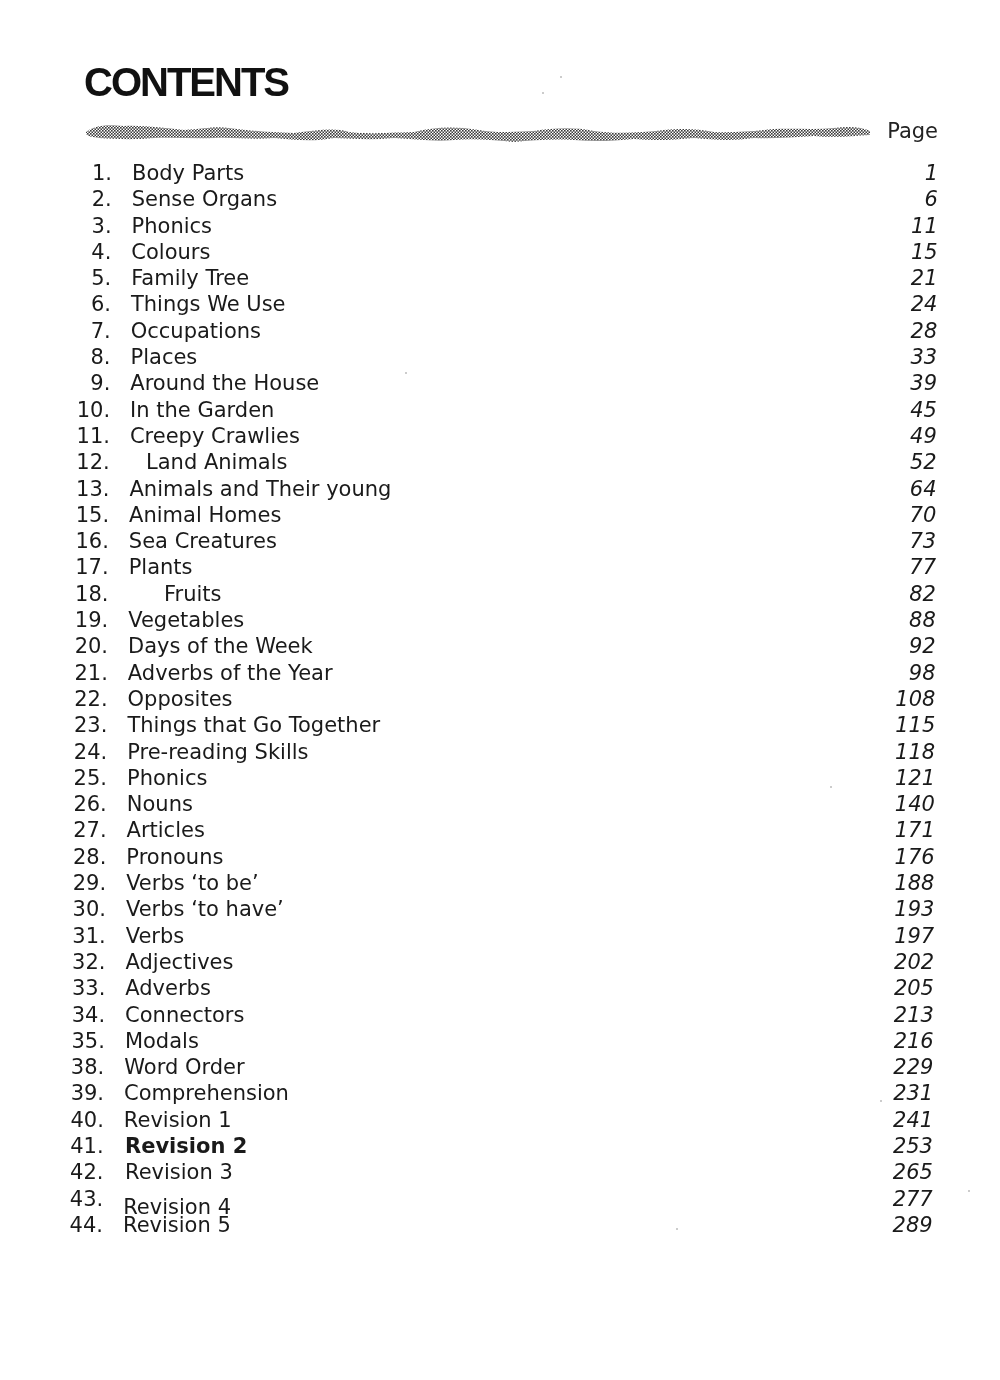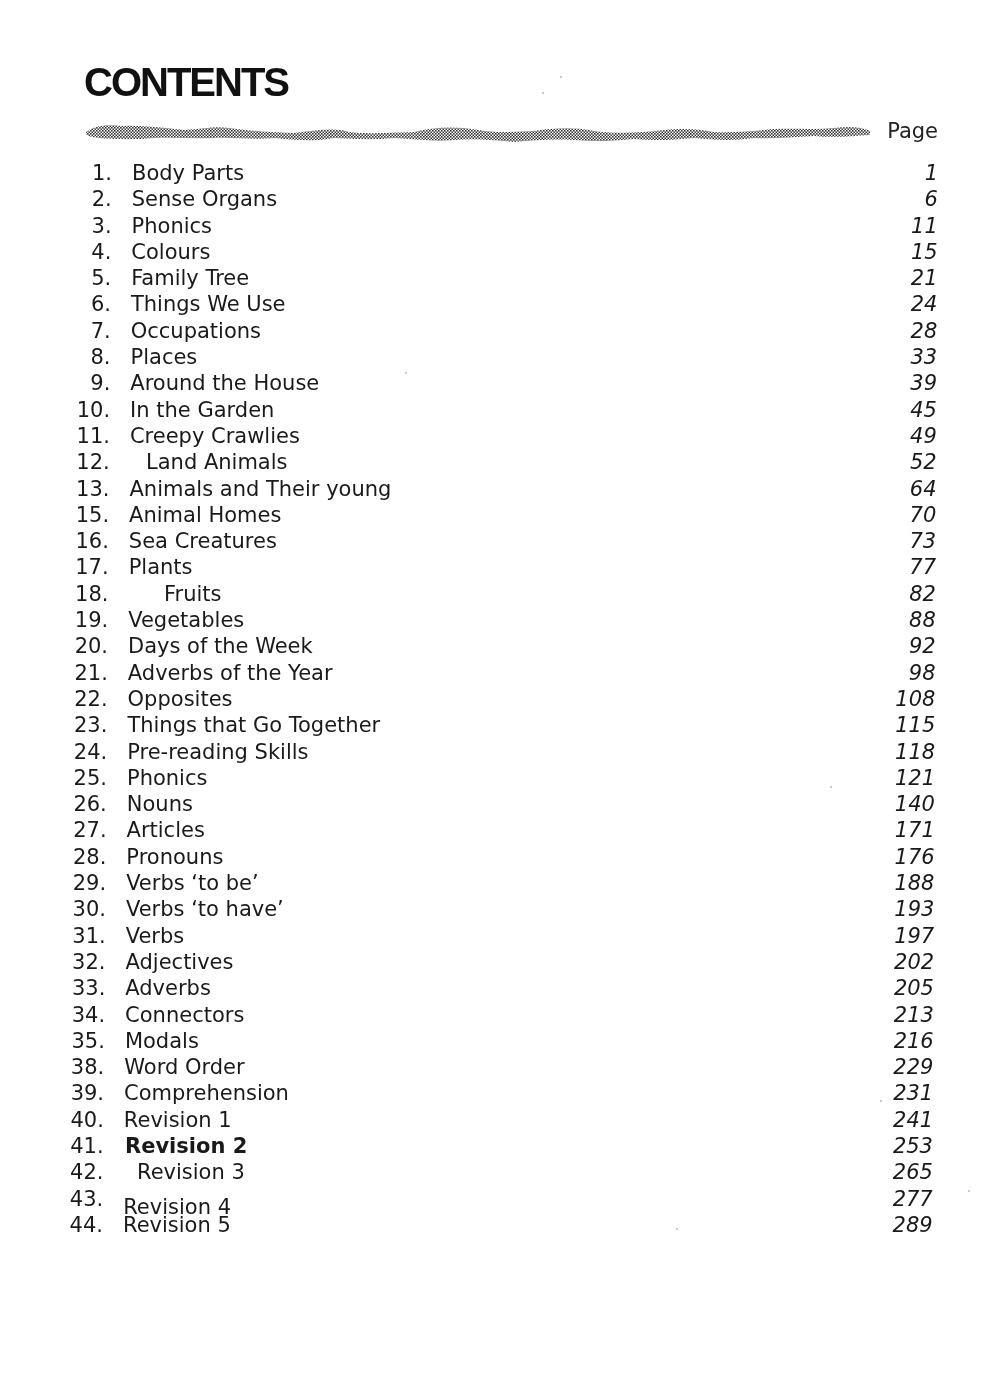--- a/index.html
+++ b/index.html
@@ -297,21 +297,21 @@
       <span class="toc-title" style="left: 53.8372px;">Revision 1</span>
       <span class="toc-page" style="right: 6.89767px;">241</span>
     </li>
     <li class="toc-row">
       <span class="toc-num" style="left: -8.37209px;">41.</span>
       <span class="toc-title" style="left: 55px; font-weight: bold;">Revision 2</span>
       <span class="toc-page" style="right: 7.02326px;">253</span>
     </li>
     <li class="toc-row">
       <span class="toc-num" style="left: -8.5814px;">42.</span>
-      <span class="toc-title" style="left: 67px; text-align: center;">Revision 3</span>
+      <span class="toc-title" style="left: 55px; text-align: center;">Revision 3</span>
       <span class="toc-page" style="right: 7.14884px;">265</span>
     </li>
     <li class="toc-row">
       <span class="toc-num" style="left: -8.7907px;">43.</span>
       <span class="toc-title" style="left: 53.2093px; margin-top: 8px;">Revision 4</span>
       <span class="toc-page" style="right: 7.27442px;">277</span>
     </li>
     <li class="toc-row">
       <span class="toc-num" style="left: -9px;">44.</span>
       <span class="toc-title" style="left: 53px;">Revision 5</span>

